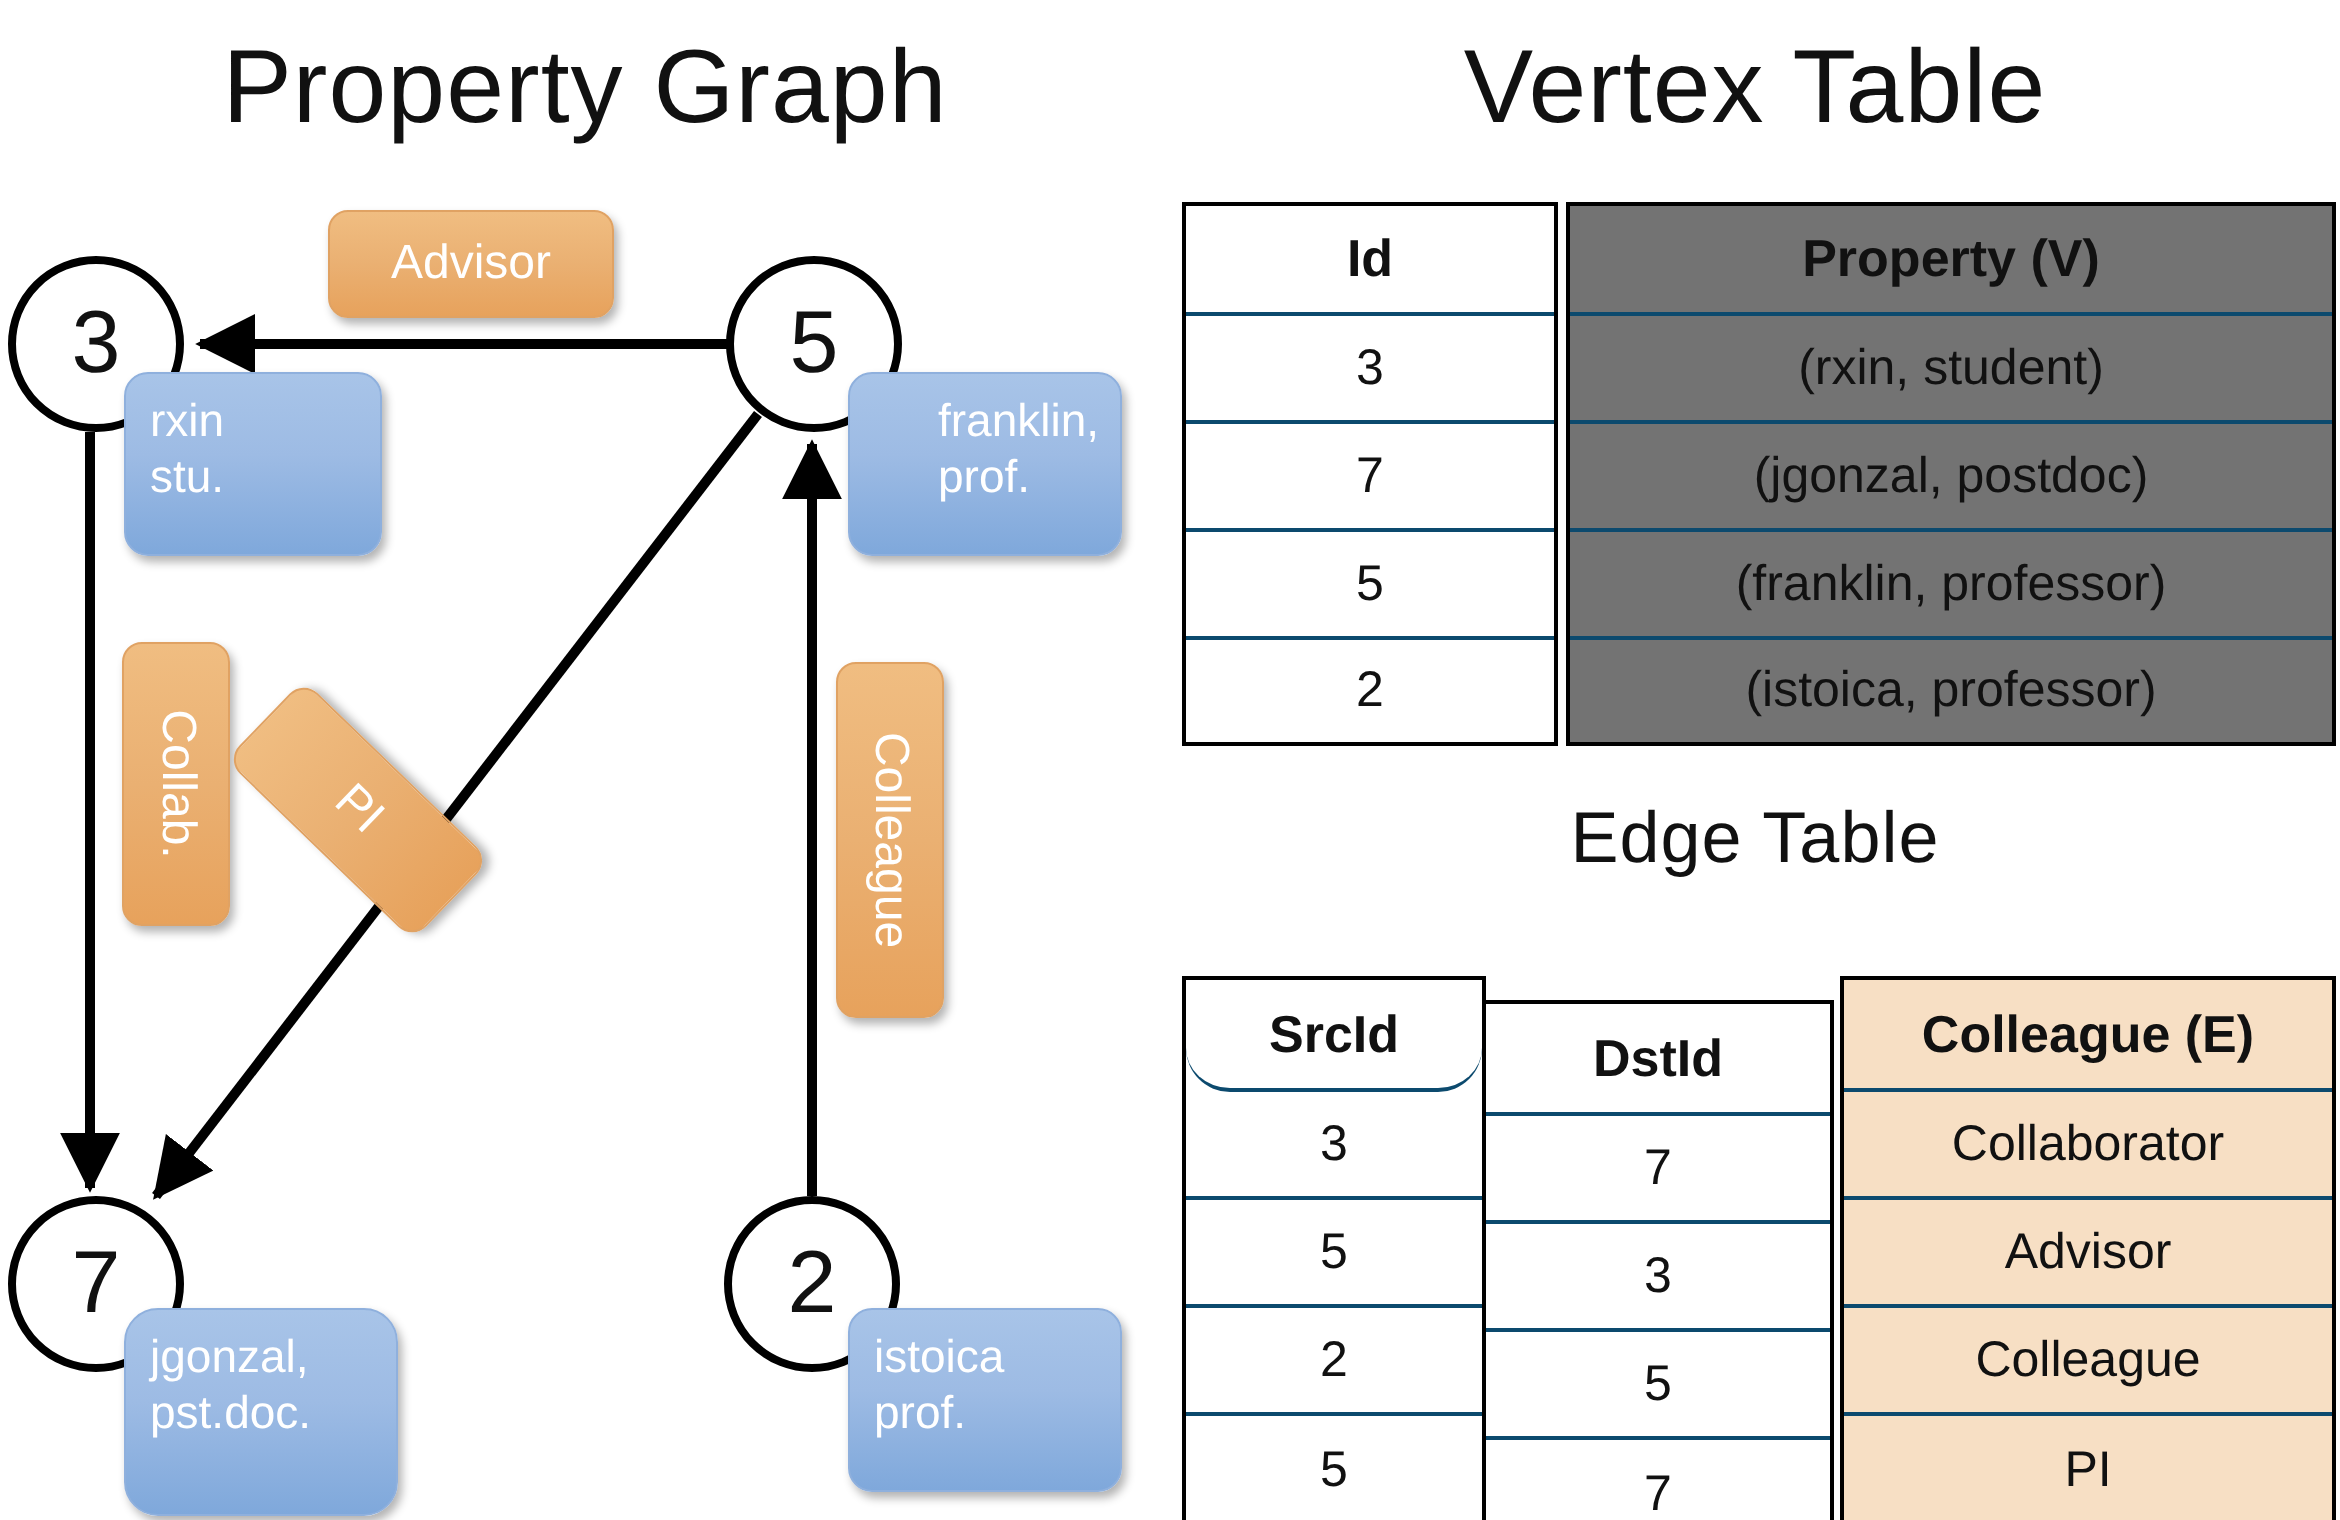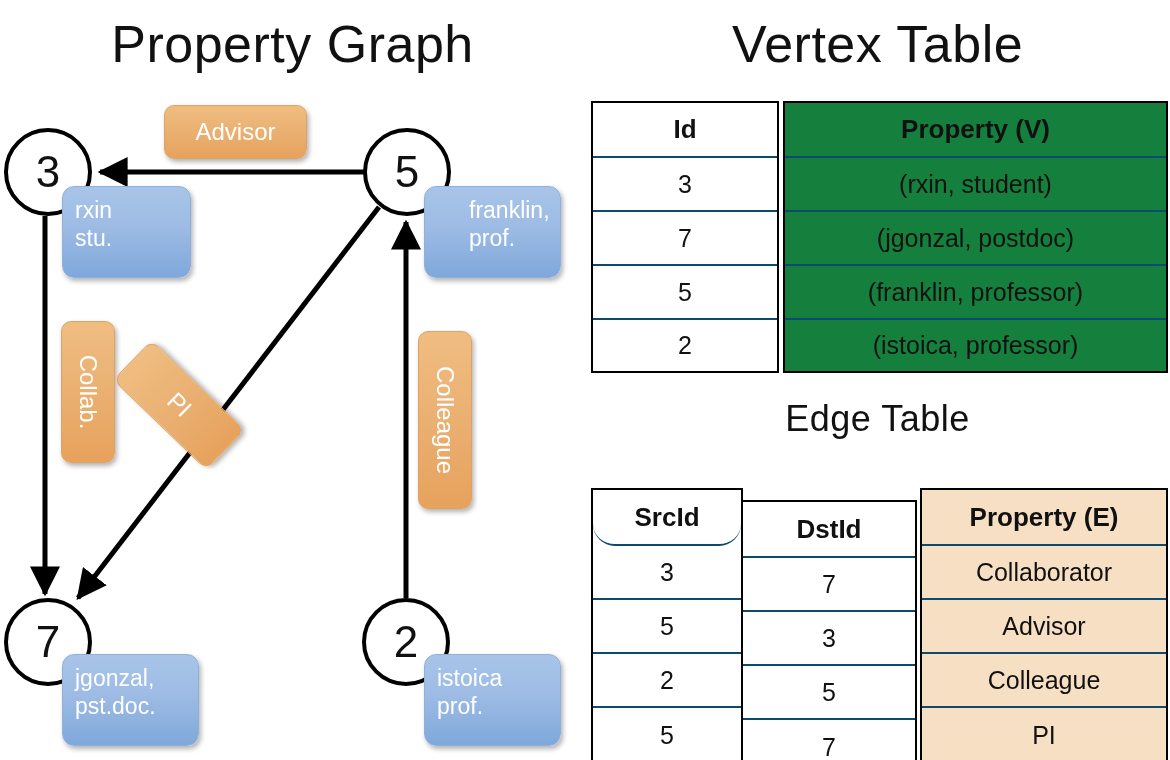--- a/index.html
+++ b/index.html
@@ -40,21 +40,21 @@
   .eprop.diag{transform:rotate(-46deg);}
   .eprop.diag > span{transform:rotate(90deg);white-space:nowrap;display:block;}
 
   
   .tblblock{position:absolute;border:2px solid #000;box-sizing:border-box;}
   .trow{box-sizing:border-box;border-bottom:2px solid #0c4a6e;
         display:flex;align-items:center;justify-content:center;
         font-size:25px;font-weight:300;color:#111;overflow:hidden;white-space:nowrap;}
   .trow:last-child{border-bottom:none;}
   .thead{font-weight:700;font-size:26px;}
-  .blue-fill{background:#15803d;}
+  .blue-fill{background:#737373;}
   .orange-fill{background:#f7dfc4;}
   .white-fill{background:#fff;}
 </style>
 </head>
 <body>
 
 <div id="stage">
 
   <div class="title" id="title-property-graph">Property Graph</div>
   <div class="title" id="title-vertex-table">Vertex Table</div>
@@ -84,21 +84,21 @@
     <div class="node" style="left:362px;top:598px;">2</div>
 
     <div class="vprop" style="left:62px;top:186px;width:129px;height:92px;">
       <div>rxin</div>
       <div>stu.</div>
     </div>
     <div class="vprop" style="left:424px;top:186px;width:137px;height:92px;padding-left:44px;">
       <div>franklin,</div>
       <div>prof.</div>
     </div>
-    <div class="vprop" style="left:62px;top:654px;width:137px;height:92px;">
+    <div class="vprop" style="left:62px;top:654px;width:137px;height:104px;border-radius:17px;">
       <div>jgonzal,</div>
       <div>pst.doc.</div>
     </div>
     <div class="vprop" style="left:424px;top:654px;width:137px;height:92px;">
       <div>istoica</div>
       <div>prof.</div>
     </div>
 
     <div class="eprop" style="left:164px;top:105px;width:143px;height:54px;">
       <span>Advisor</span>
@@ -148,21 +148,21 @@
 
     <div class="tblblock" style="left:741px;top:500px;width:176px;height:272px;">
       <div class="trow thead white-fill" style="height:56px;">DstId</div>
       <div class="trow white-fill" style="height:54px;">7</div>
       <div class="trow white-fill" style="height:54px;">3</div>
       <div class="trow white-fill" style="height:54px;">5</div>
       <div class="trow white-fill" style="height:54px;">7</div>
     </div>
 
     <div class="tblblock" style="left:920px;top:488px;width:248px;height:272px;">
-      <div class="trow thead orange-fill" style="height:56px;">Property (E)</div>
+      <div class="trow thead orange-fill" style="height:56px;">Colleague (E)</div>
       <div class="trow orange-fill" style="height:54px;">Collaborator</div>
       <div class="trow orange-fill" style="height:54px;">Advisor</div>
       <div class="trow orange-fill" style="height:54px;">Colleague</div>
       <div class="trow orange-fill" style="height:54px;">PI</div>
     </div>
   </div>
 
 </div>
 
 </body></html>

